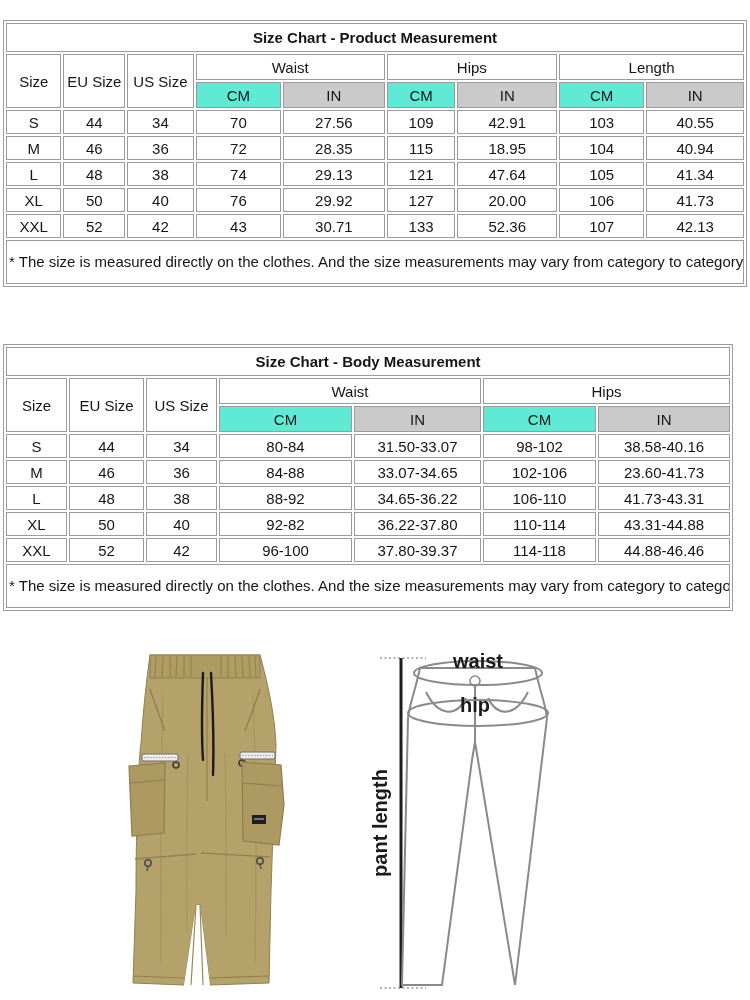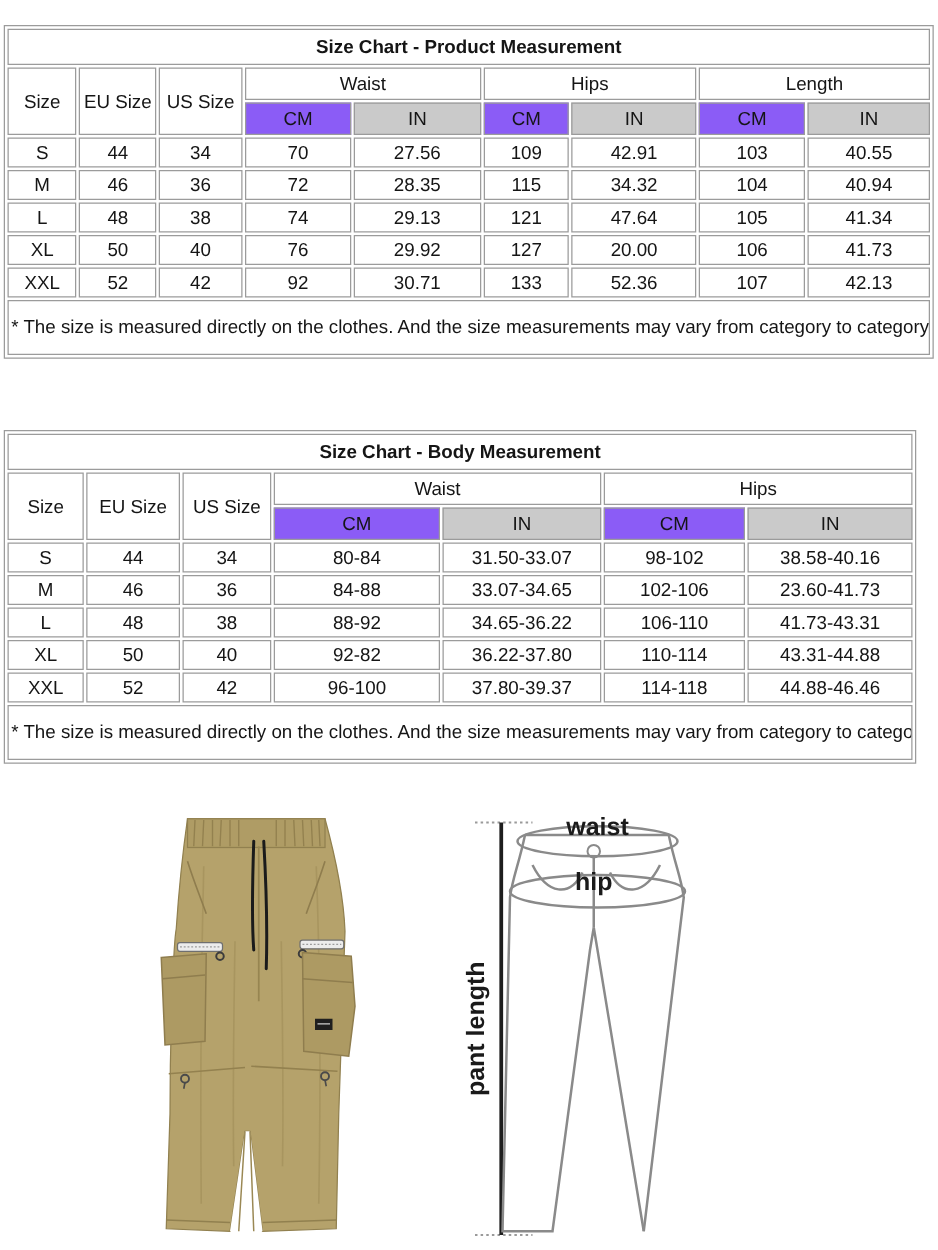--- a/index.html
+++ b/index.html
@@ -13,21 +13,21 @@
     table-layout:fixed;background:#ffffff;border:1px solid #9b9b9b;
   }
   #product-table{top:20px;width:744px;}
   #body-table{top:344px;width:611px;}
   table.size-table td{
     border:1px solid #9b9b9b;text-align:center;vertical-align:middle;
     font-size:15px;padding:0 2px;overflow:hidden;white-space:nowrap;
   }
   td.title-cell{font-weight:bold;font-size:16px;height:27px;}
   td.hdr{height:24px;}
-  td.unit-cm{background:#8b5cf6;height:24px;margin-top:30px;}
+  td.unit-cm{background:#5eead4;height:24px;margin-top:30px;}
   td.unit-in{background:#cacaca;height:24px;margin-left:12px;}
   tbody[data-rows] td{height:22px;}
   td.note-cell{
     text-align:left;white-space:normal;font-size:15.5px;line-height:1.26;
     padding:3px 4px;height:42px;vertical-align:top;
   }
   
   #pants-photo{position:absolute;left:103px;top:633px;width:212px;height:365px;}
   #measure-diagram{position:absolute;left:368px;top:640px;width:285px;height:355px;}
   svg text{font-family:"Liberation Sans", sans-serif;}
@@ -80,21 +80,21 @@
         <td>103</td>
         <td>40.55</td>
       </tr>
       <tr>
         <td>M</td>
         <td>46</td>
         <td>36</td>
         <td>72</td>
         <td>28.35</td>
         <td>115</td>
-        <td>34.32</td>
+        <td>18.95</td>
         <td>104</td>
         <td>40.94</td>
       </tr>
       <tr>
         <td>L</td>
         <td>48</td>
         <td>38</td>
         <td>74</td>
         <td>29.13</td>
         <td>121</td>
@@ -110,21 +110,21 @@
         <td>29.92</td>
         <td>127</td>
         <td>20.00</td>
         <td>106</td>
         <td>41.73</td>
       </tr>
       <tr>
         <td>XXL</td>
         <td>52</td>
         <td>42</td>
-        <td>92</td>
+        <td>43</td>
         <td>30.71</td>
         <td>133</td>
         <td>52.36</td>
         <td>107</td>
         <td>42.13</td>
       </tr>
     </tbody>
   <tbody>
     <tr>
       <td class="note-cell" colspan="9">* The size is measured directly on the clothes. And the size measurements may vary from category to category. Please pay attention to this.</td>

